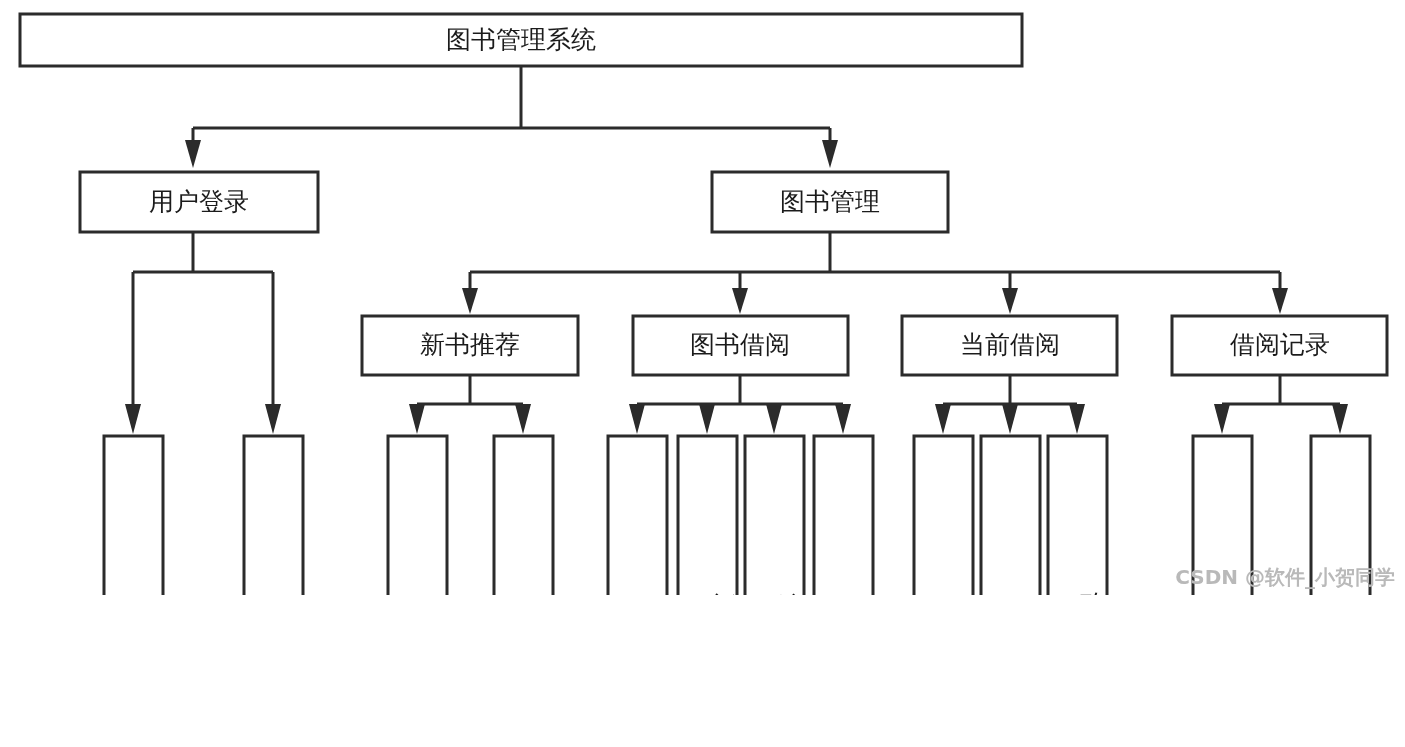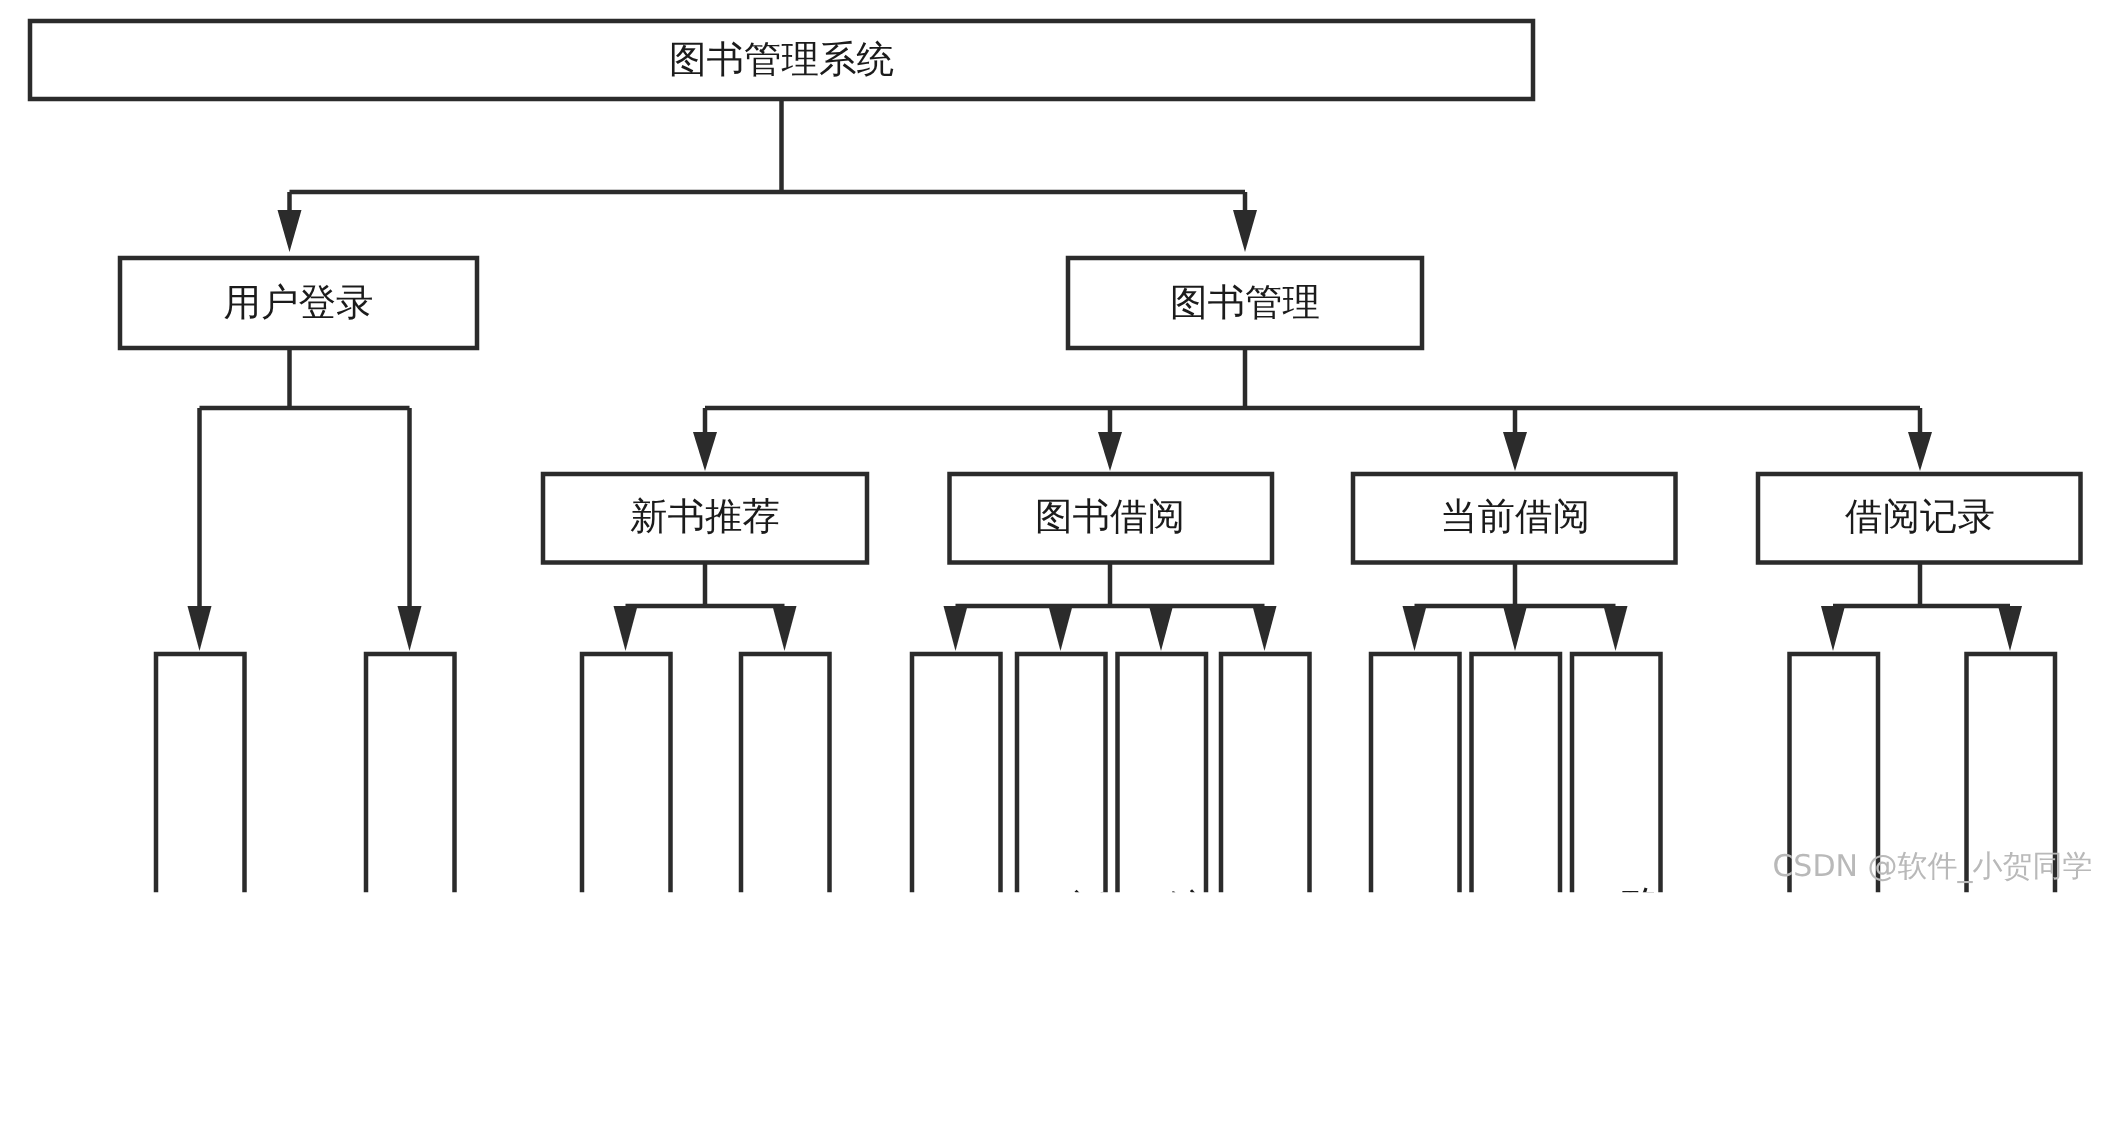--- a/index.html
+++ b/index.html
@@ -63,20 +63,21 @@
   }
   .watermark {
     position: absolute;
     right: 10px;
     bottom: 4px;
     font-family: "DejaVu Sans", "Liberation Sans", sans-serif;
     font-size: 20px;
     color: #b9b9b9;
     white-space: nowrap;
     pointer-events: none;
+    font-weight: bold;
   }
 </style>
 </head>
 <body>
 
 <div id="diagram-root">
 
   <svg id="tree-svg" viewBox="0 0 1405 747">
 
     <g>

